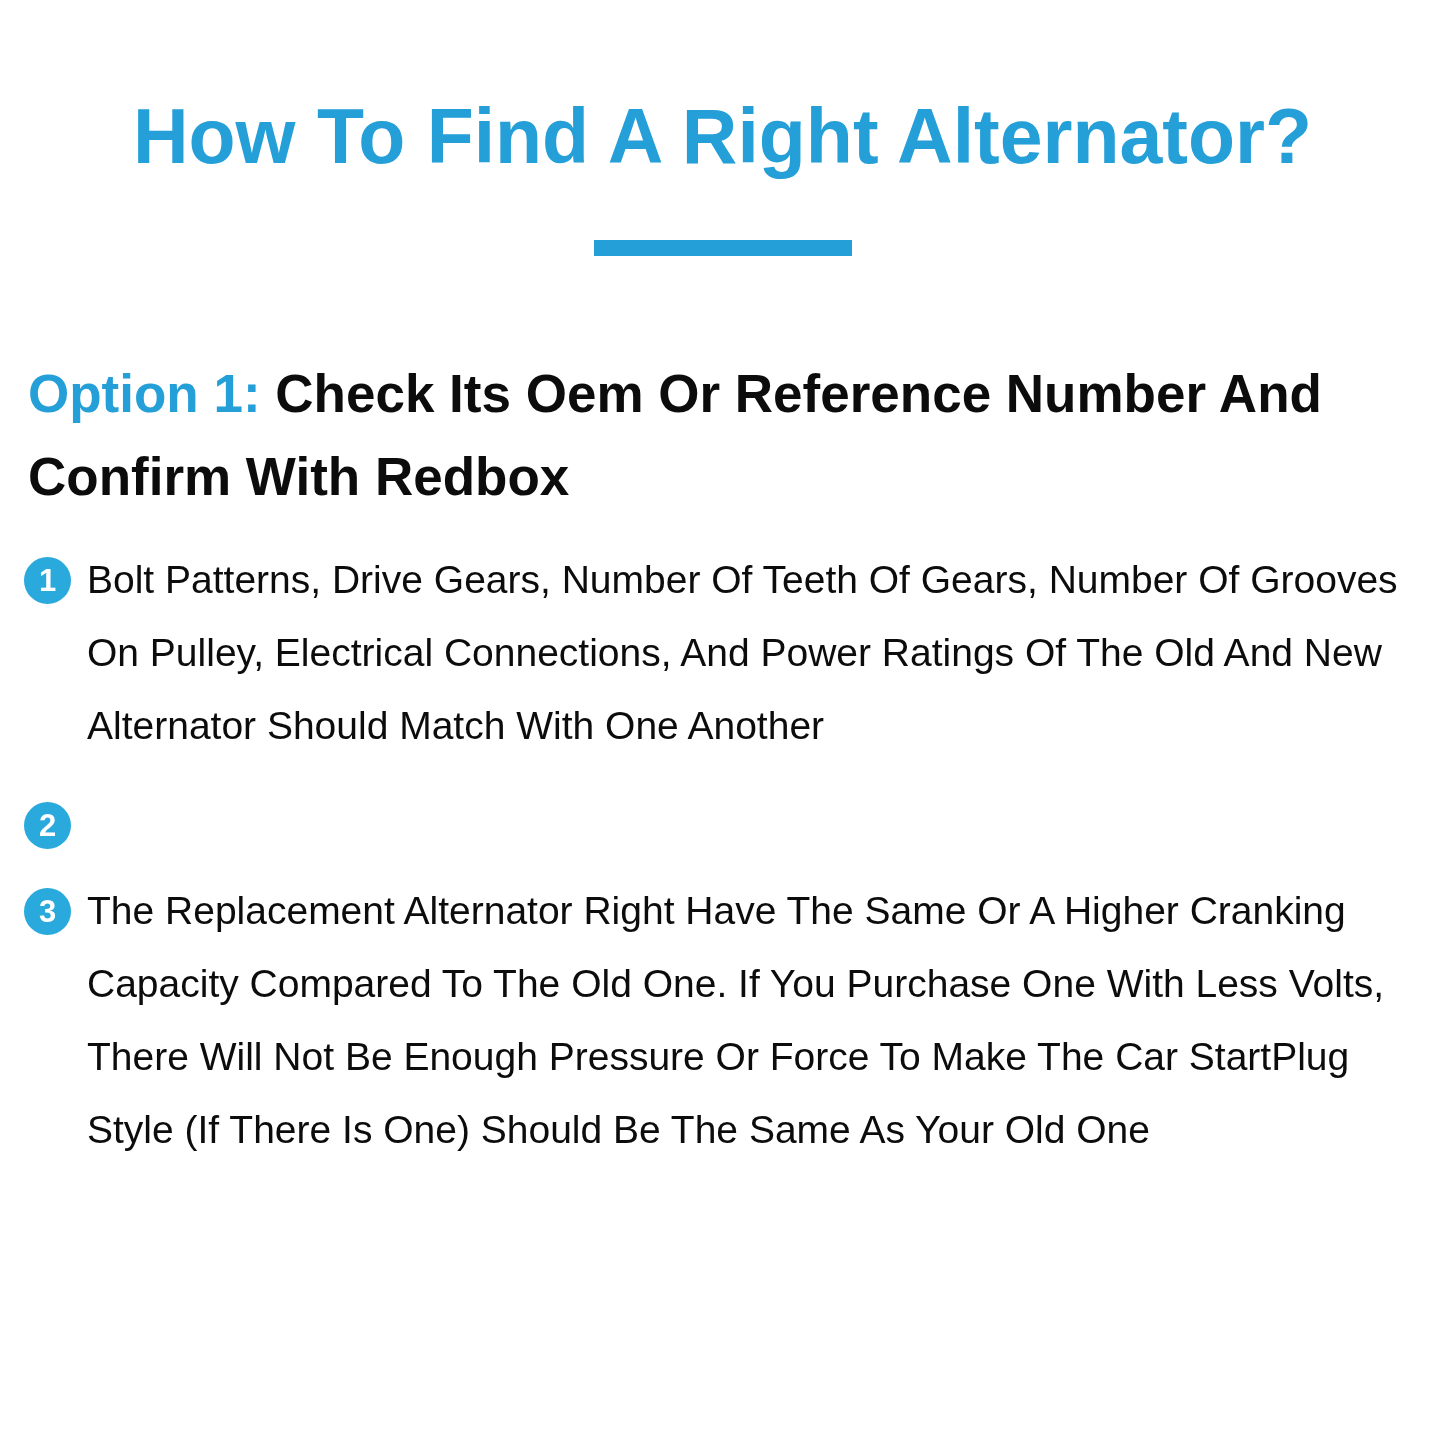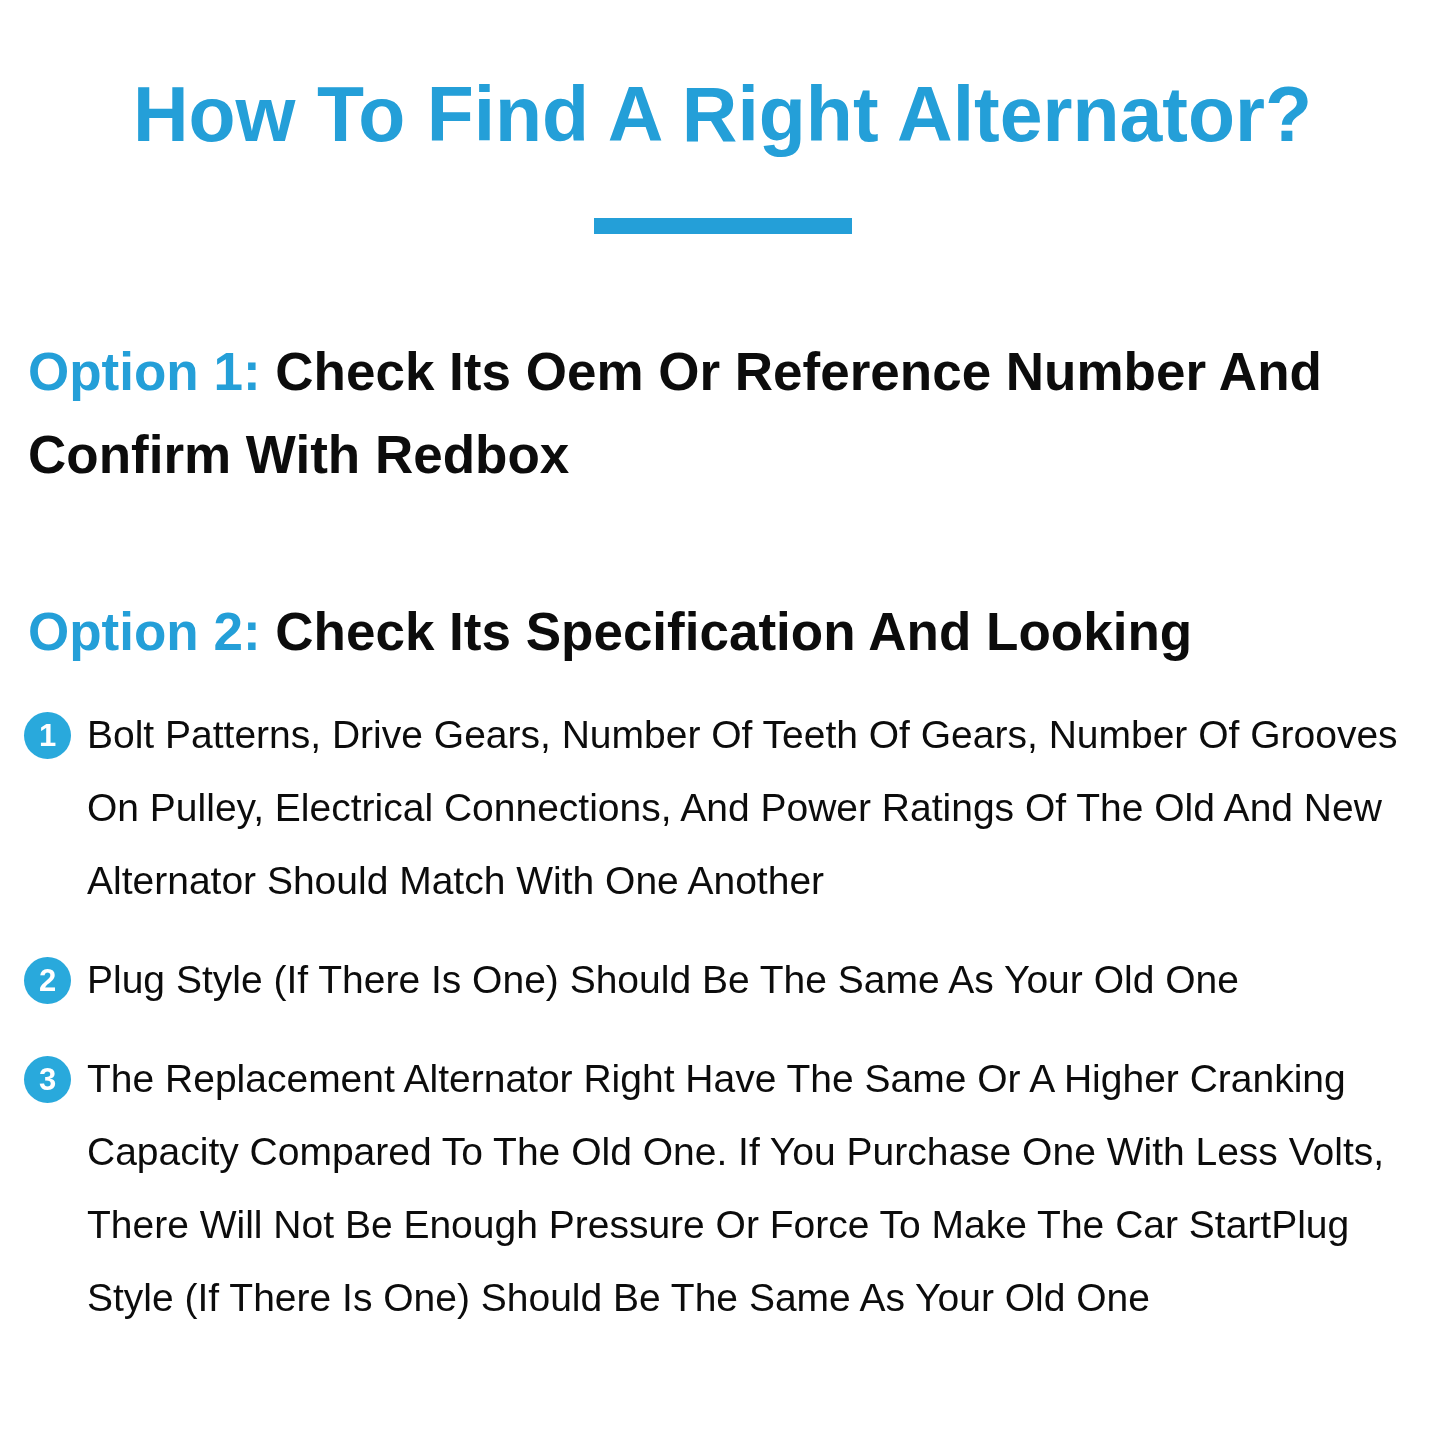--- a/index.html
+++ b/index.html
@@ -7,21 +7,21 @@
   body {
     width: 1445px;
     height: 1445px;
     font-family: "Liberation Sans", sans-serif;
     color: #0c0c0c;
     overflow: hidden;
   }
   .page {
     width: 1445px;
     height: 1404px;
-    padding: 74px 28px 0 28px;
+    padding: 96px 28px 0 28px;
   }
   .title {
     text-align: center;
     color: #249fd8;
     font-size: 77px;
     font-weight: 700;
     letter-spacing: 0px;
     line-height: 1.05;
   }
   .divider {
@@ -78,30 +78,28 @@
 <body>
 
 <div class="page">
 
   <h1 class="title">How To Find A Right Alternator?</h1>
 
   <div class="divider"></div>
 
   <h2 class="option-heading"><span class="option-label">Option 1:</span> <span class="option-text">Check Its Oem Or Reference Number And Confirm With Redbox</span></h2>
 
-  <h2 class="option-heading second"><span class="option-label">Option 2:</span> <span class="option-text">Check Its Specification And Looking</span></h2>
 
   <ol class="steps">
     <li class="step">
       <span class="step-num">1</span>
       <span class="step-text">Bolt Patterns, Drive Gears, Number Of Teeth Of Gears, Number Of Grooves On Pulley, Electrical Connections, And Power Ratings Of The Old And New Alternator Should Match With One Another</span>
     </li>
     <li class="step">
       <span class="step-num">2</span>
-      <span class="step-text">Plug Style (If There Is One) Should Be The Same As Your Old One</span>
     </li>
     <li class="step">
       <span class="step-num">3</span>
       <span class="step-text">The Replacement Alternator Right Have The Same Or A Higher Cranking Capacity Compared To The Old One. If You Purchase One With Less Volts, There Will Not Be Enough Pressure Or Force To Make The Car StartPlug Style (If There Is One) Should Be The Same As Your Old One</span>
     </li>
   </ol>
 
 </div>
 
 </body></html>

